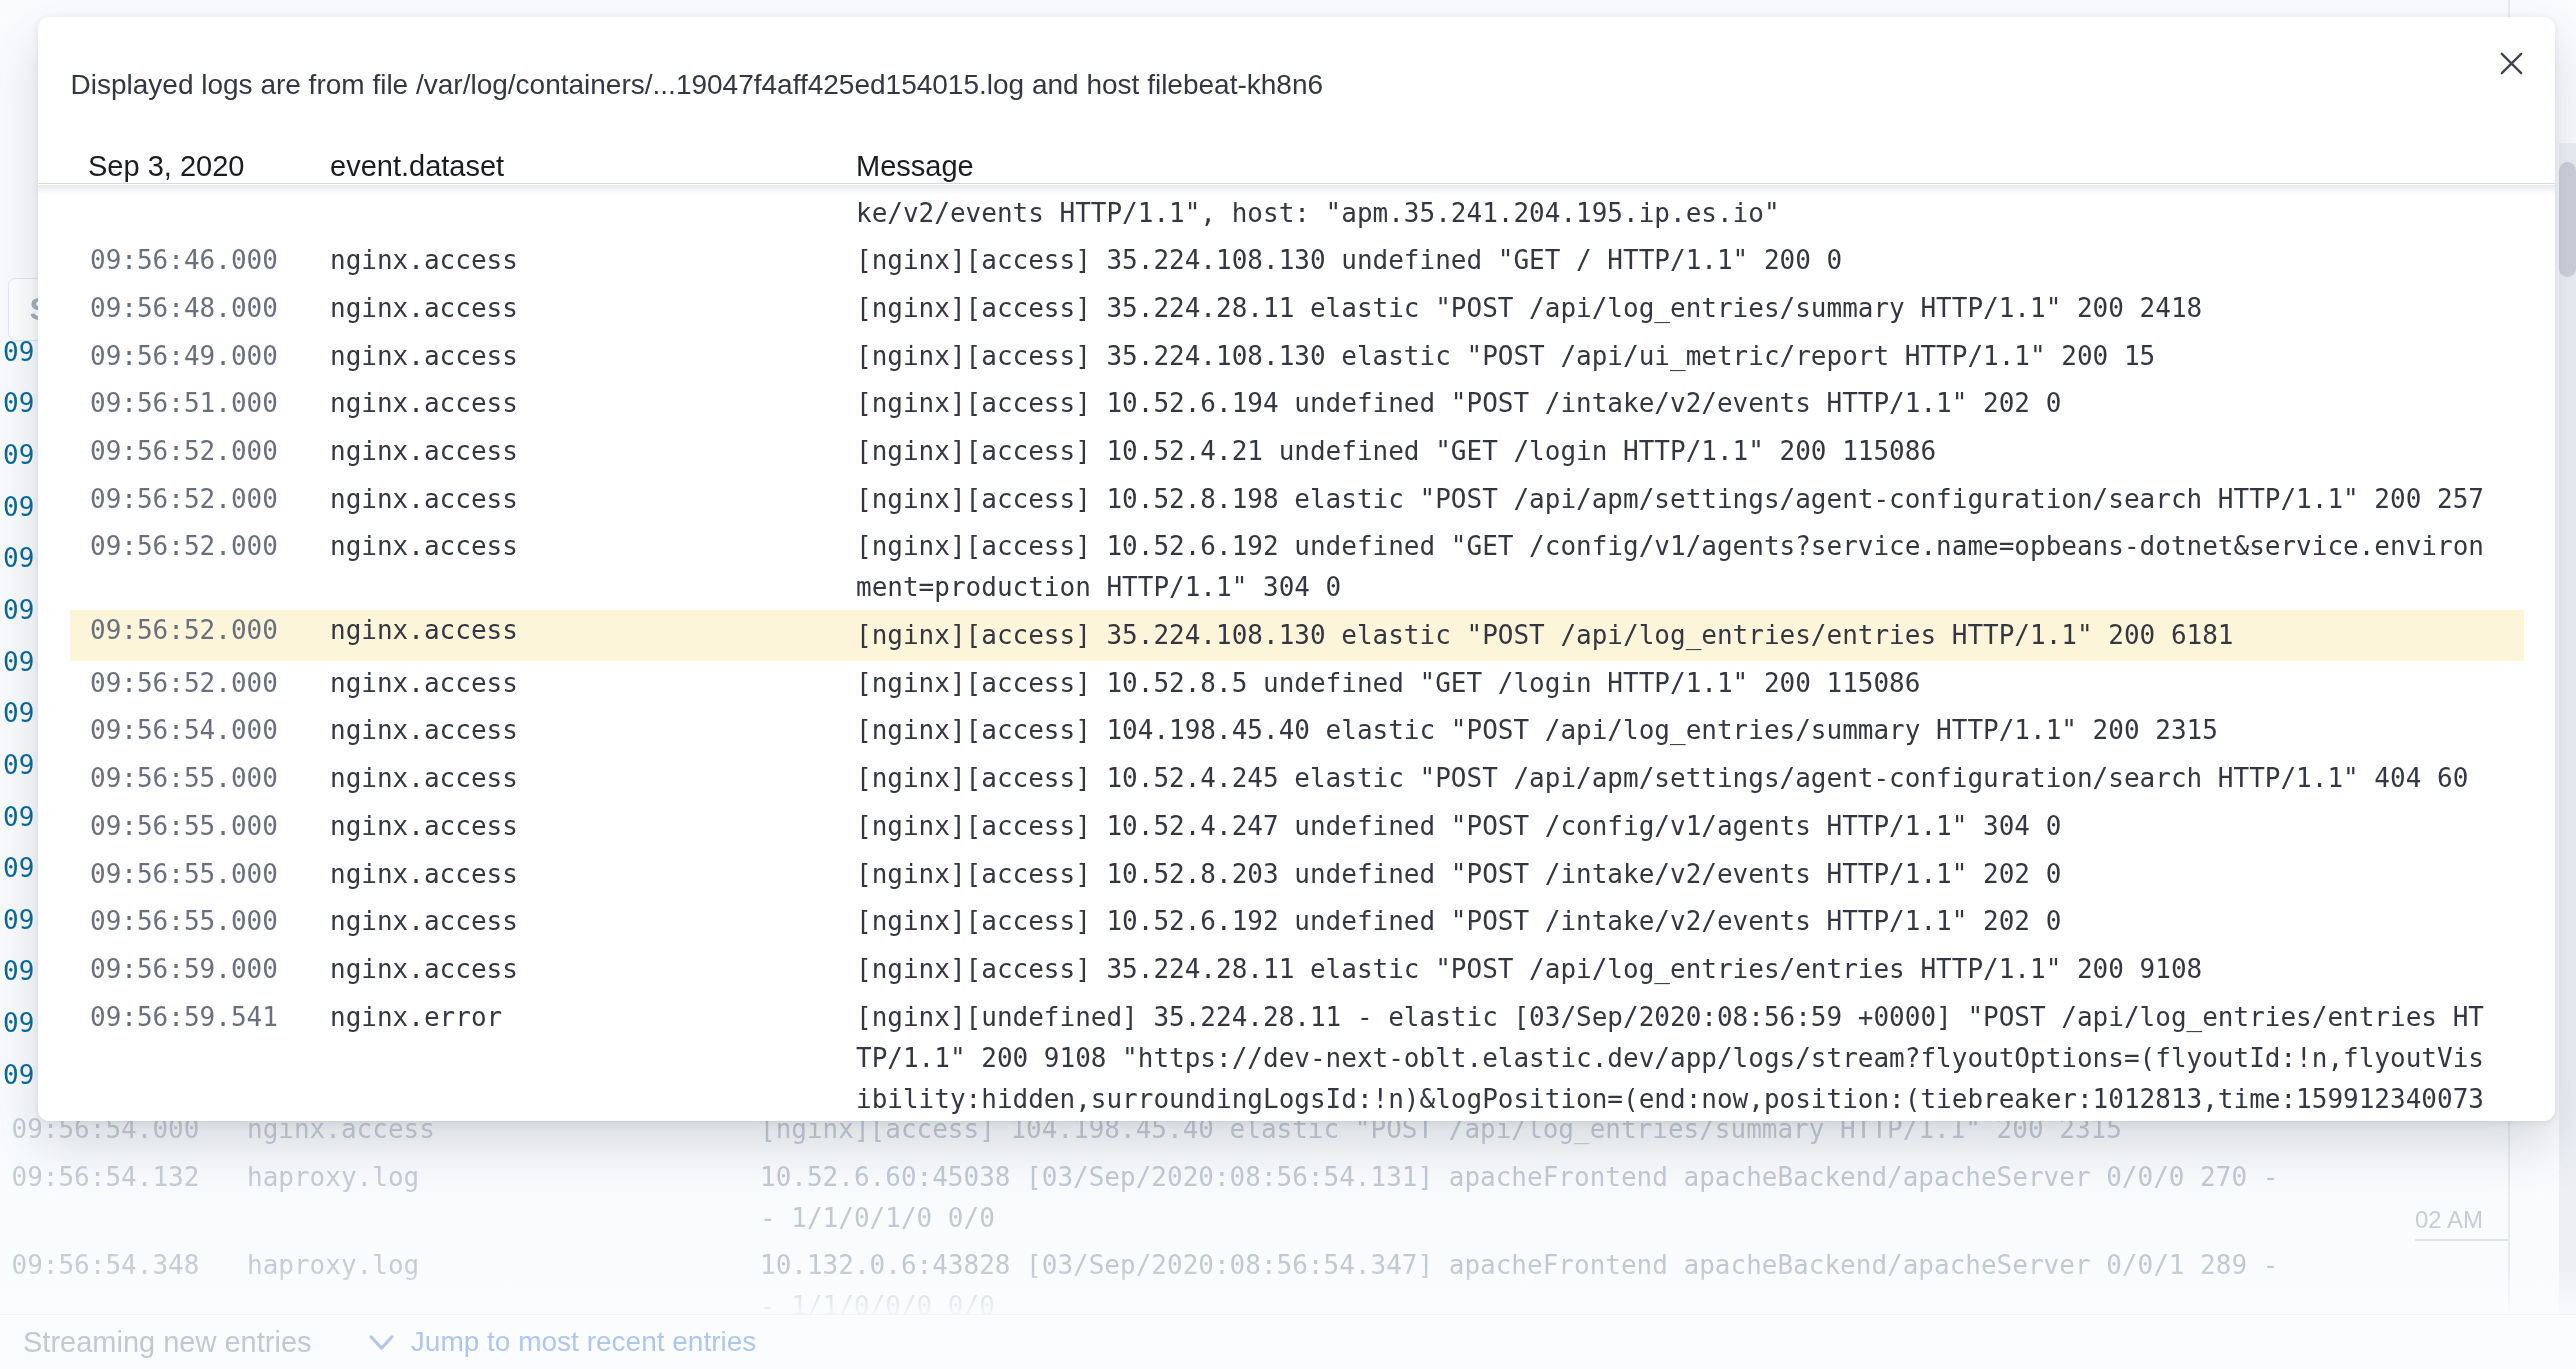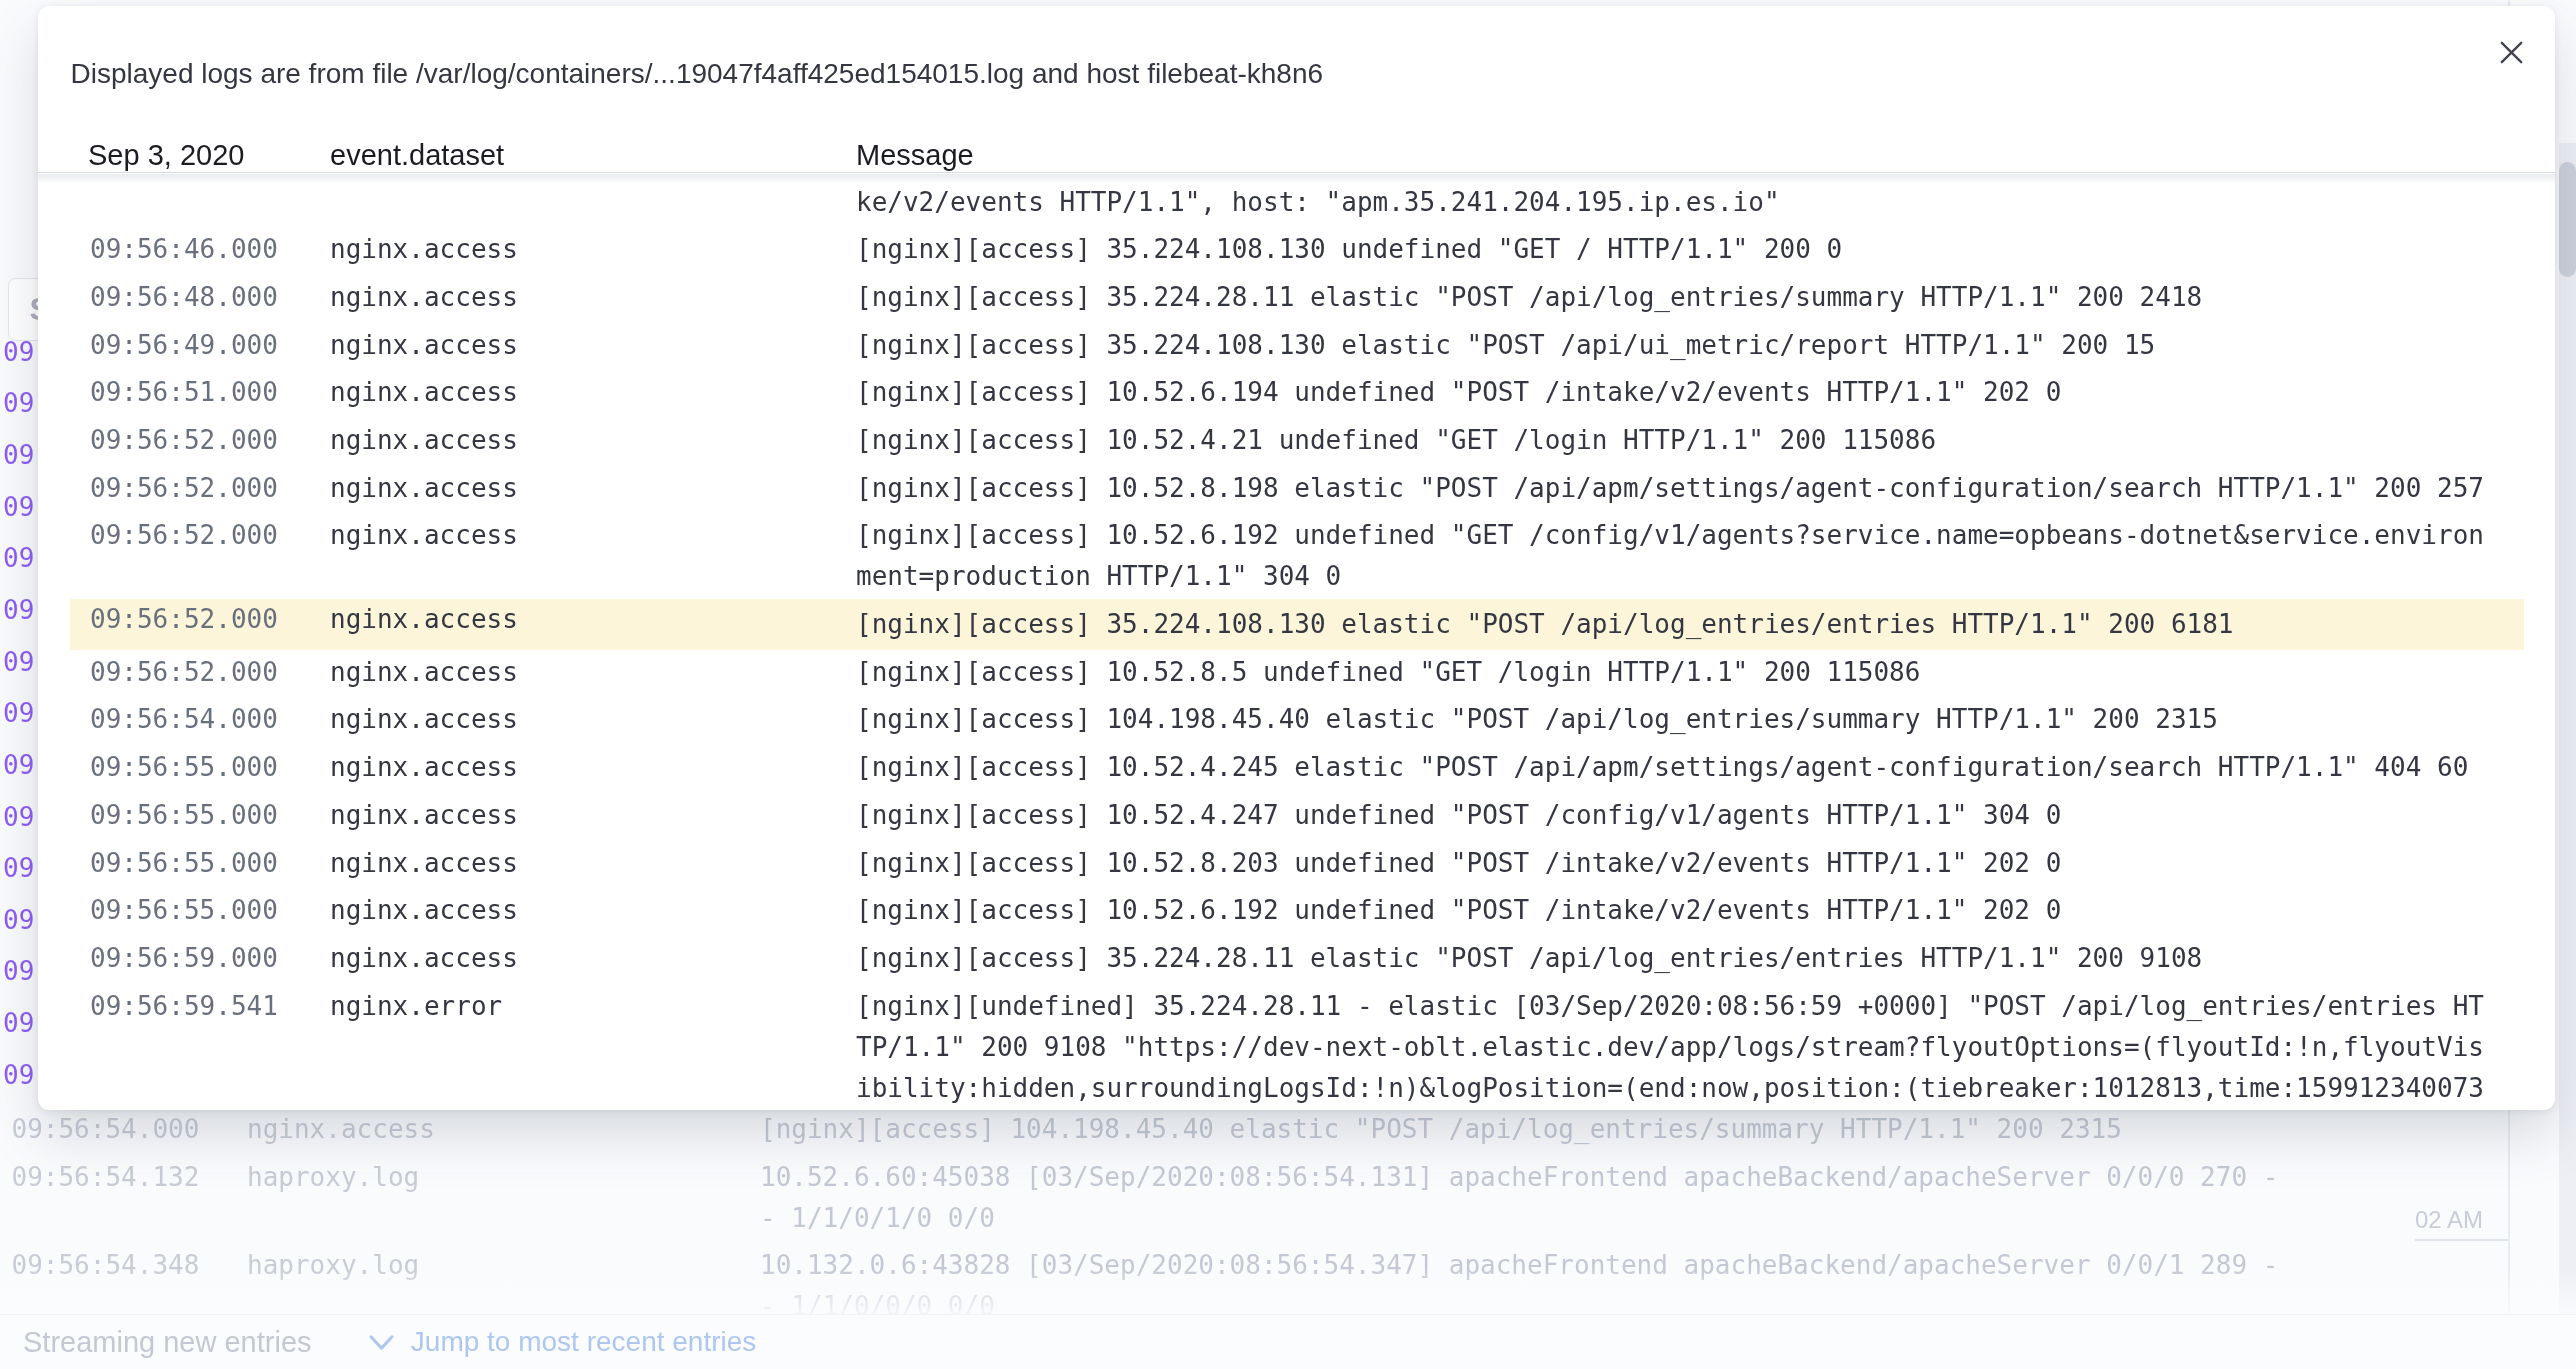--- a/index.html
+++ b/index.html
@@ -11,21 +11,21 @@
   }
   .mono { font-family:"DejaVu Sans Mono","Liberation Mono",monospace; font-size:26px; line-height:41px; }
 
   
   .bg-search {
     position:absolute; left:7.6px; top:278px; width:612px; height:61px;
     background:#ffffff; border:1.9px solid #e3e6ec; border-radius:7.6px;
     display:flex; align-items:center;
   }
   .bg-search span { margin-left:21px; font-size:32px; font-weight:bold; color:#a9afbc; }
-  .bgfragment { position:absolute; left:3px; color:#8b5cf6; }
+  .bgfragment { position:absolute; left:3px; color:#0369a1; }
   .bgrow { position:absolute; left:0; width:2576px; color:#c7ccd6; }
   .bgrow .bt { position:absolute; left:11.5px; top:0; }
   .bgrow .bd { position:absolute; left:247px; top:0; }
   .bgrow .bm { display:block; margin-left:760px; width:1530px; color:#c3c9d4;
                white-space:pre-wrap; overflow-wrap:break-word; }
   .bottom-fade { position:absolute; left:0; top:1268px; width:2576px; height:54px;
     background:linear-gradient(rgba(250,251,253,0), #fbfcfe); }
   .stream-footer {
     position:absolute; left:0; top:1314px; width:2576px; height:54px;
     background:#fbfcfe; border-top:1.9px solid #f0f2f6;
@@ -35,21 +35,21 @@
   .chevron { margin-left:55px; }
   .jump-link { margin-left:15.3px; font-size:28px; color:var(--link_dimmed,#aec6f0); text-decoration:none; cursor:pointer;text-align:right; }
   .ruler-vline { position:absolute; left:2508px; top:0; width:1.9px; height:1369px; background:#e9ecf2; }
   .ruler-label { position:absolute; left:2415px; top:1206px; font-size:24px; color:#c9cdd7; }
   .ruler-hline { position:absolute; left:2415px; top:1239px; width:93px; height:1.9px; background:#dfe3ea; }
   .scroll-track { position:absolute; left:2559px; top:143px; width:17px; height:1226px; background:#edeff4; }
   .scroll-thumb { position:absolute; left:0; top:19px; width:17px; height:115px; background:#ccd2dc; border-radius:8.6px; }
 
   
   .modal {
-    position:absolute; left:38px; top:6px; width:2517px; height:1104px;
+    position:absolute; left:38px; top:17px; width:2517px; height:1104px;
     background:#ffffff; border-radius:11.5px; z-index:10;
     box-shadow:0 25px 53px rgba(60,70,90,.18), 0 1.9px 7.6px rgba(60,70,90,.10);
   }
   .modal-title { position:absolute; left:32.5px; top:52px; font-size:28px; color:#343741; }
   .close-btn { position:absolute; right:21px; top:23px; width:46px; height:46px;
     background:none; border:none; cursor:pointer; display:flex; align-items:center; justify-content:center; }
   .thead { position:absolute; left:0; top:0; width:100%; height:166px;
     border-bottom:1.9px solid var(--header_border,#d3dae6); }
   .th { position:absolute; top:133px; font-size:29px; font-weight:normal; color:#1a1c21; }
   .th.c1 { left:50px; } .th.c2 { left:292px; } .th.c3 { left:818px; }

